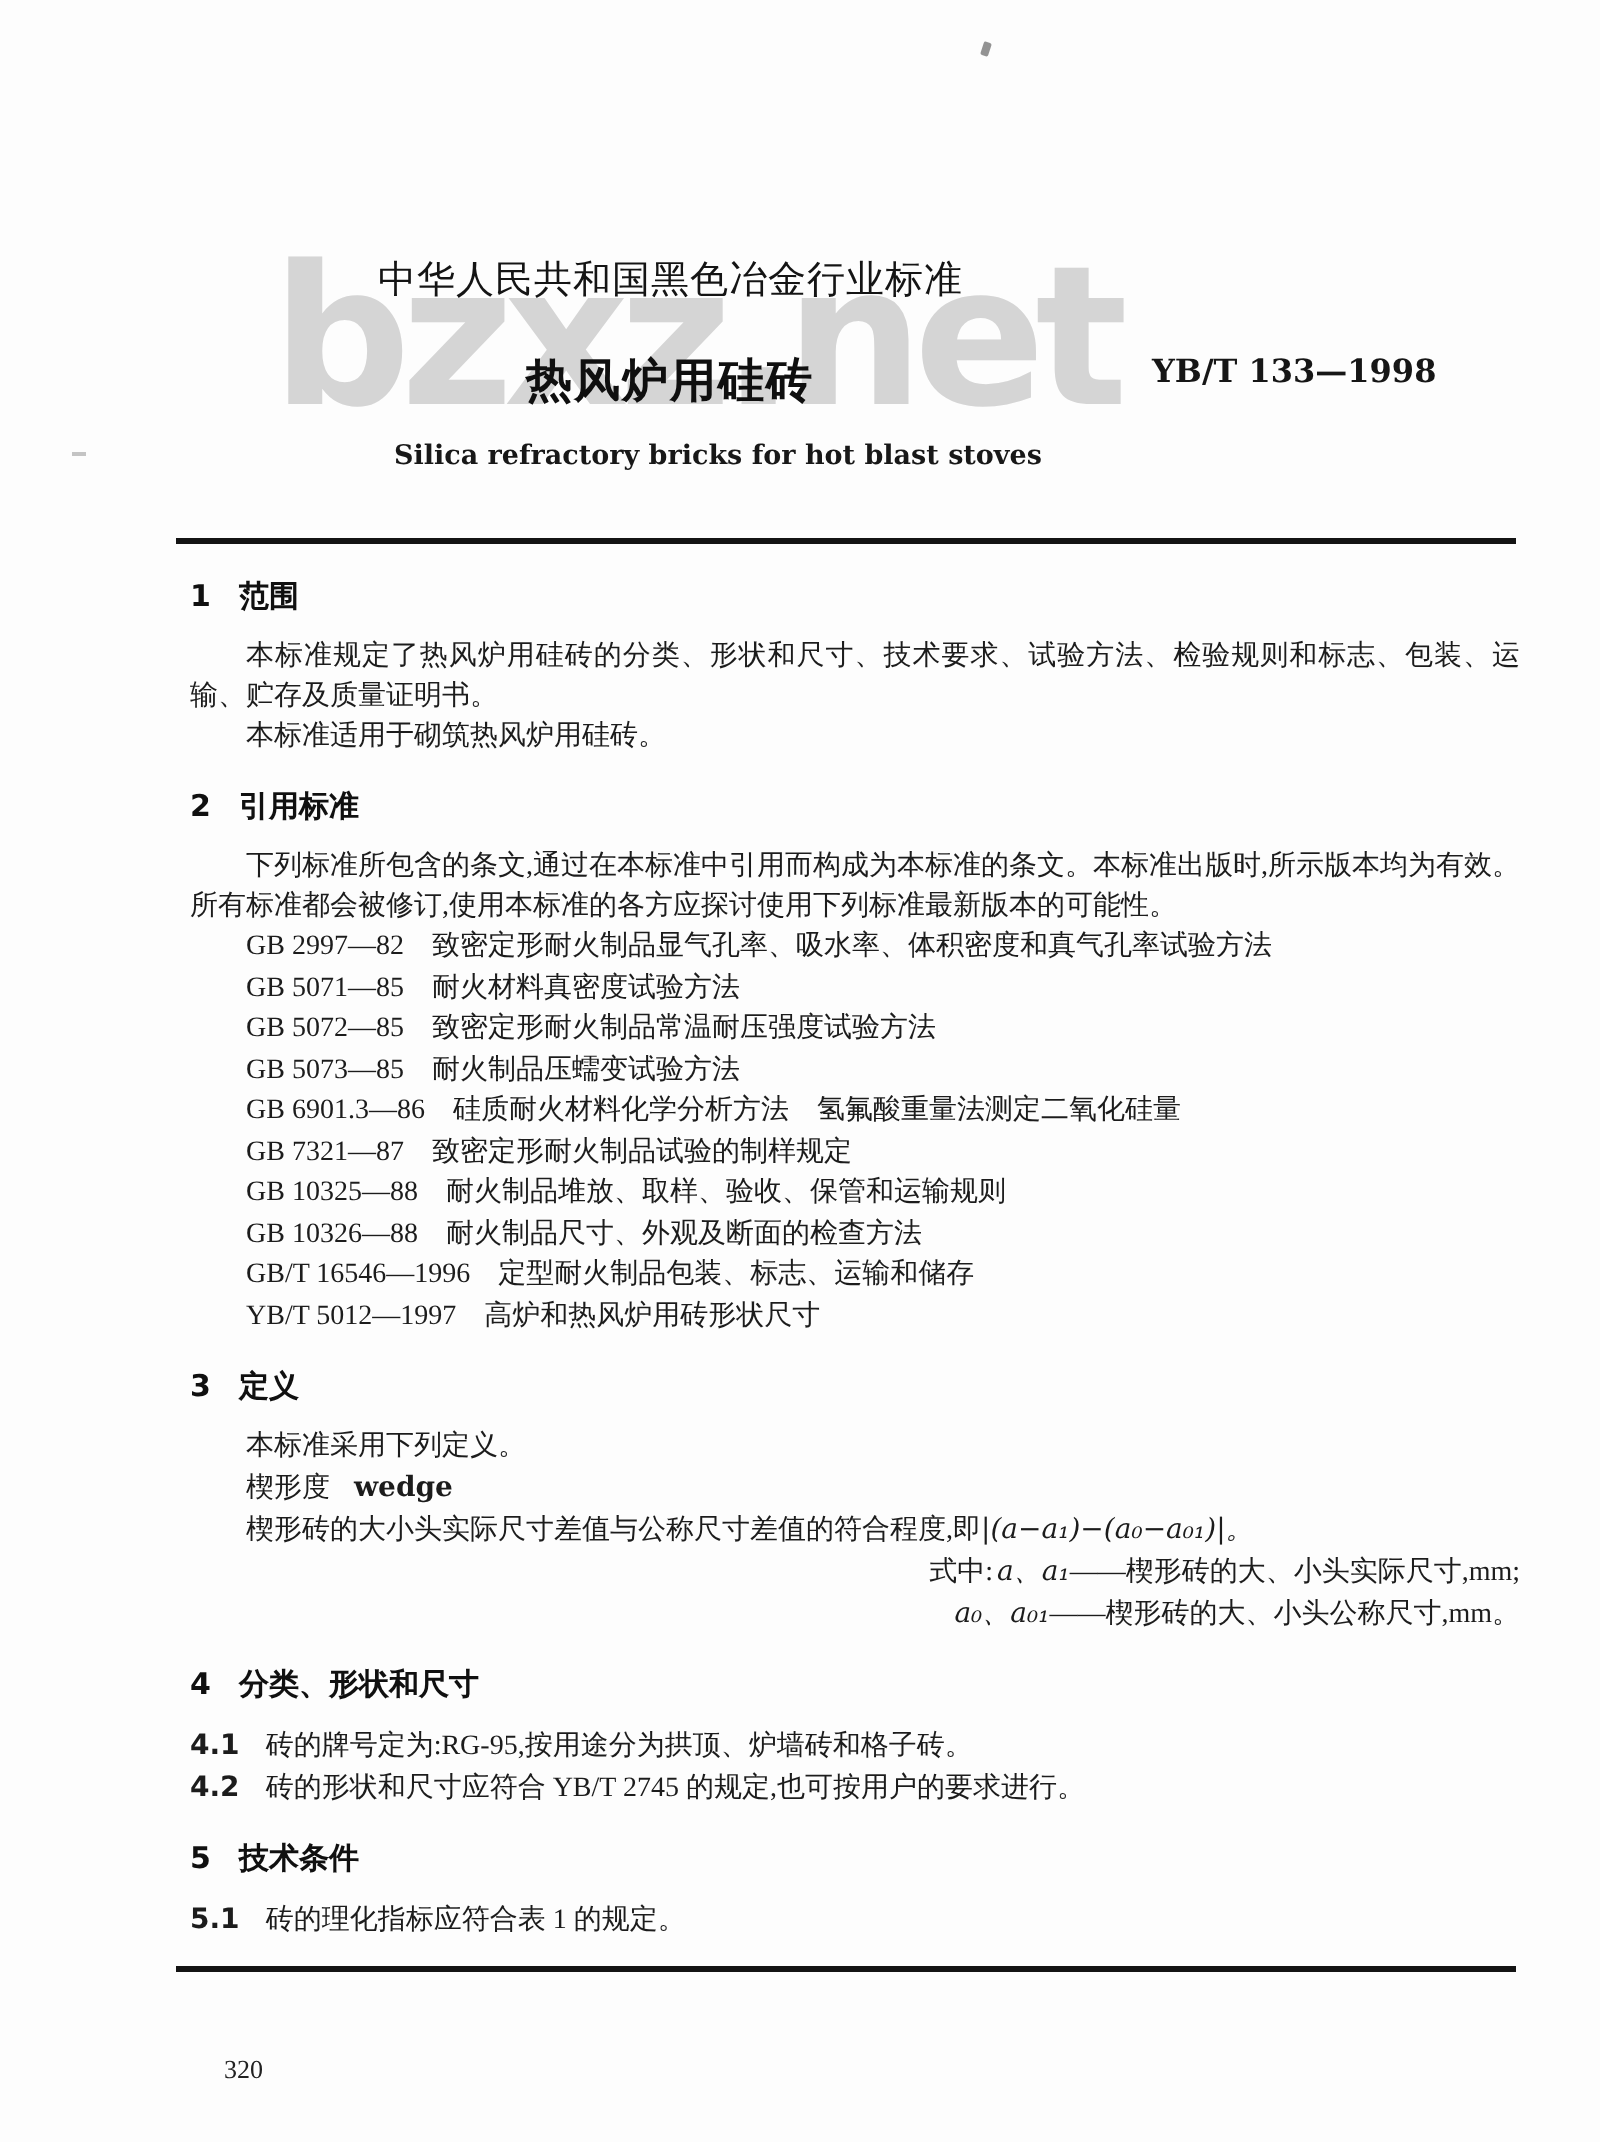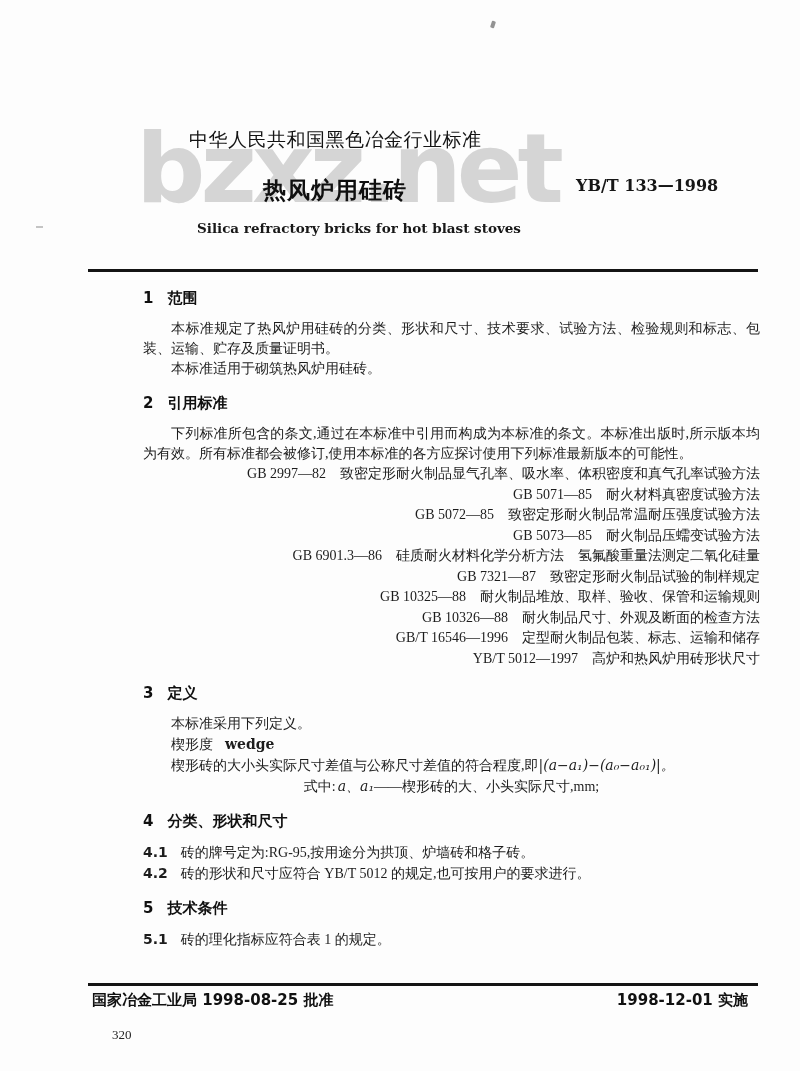--- a/index.html
+++ b/index.html
@@ -38,36 +38,36 @@
   }
   .rule { position:absolute; left:88px; width:670px; height:3px; background:#141414; z-index:1; }
   .rule-top { top:269px; }
   .rule-bottom { top:983px; }
 
   
   .content {
     position:absolute; left:95px; top:289px; width:665px; z-index:1;
     font-size:14px; line-height:20px; text-align:justify;
   }
-  .sec { margin-top:15px;margin-left:48px; }
+  .sec { margin-top:15px; }
   .sec:first-child { margin-top:0; }
   .sec-h {
     font-family:"DejaVu Sans",sans-serif; font-weight:bold;
     font-size:15px; line-height:19px; margin:0 0 11px 0; color:#101010;
     text-align:left;
   }
   .h-num { margin-right:14px; }
   .body-p { margin:0; }
   .indent { text-indent:2em; }
   .refs { margin-left:28px; }
-  .ref-line { line-height:20.5px; text-align:right; white-space:nowrap; }
+  .ref-line { line-height:20.5px; text-align:left; white-space:nowrap; }
   .ref-code { margin-right:14px; }
   .term-en { margin-left:12px; font-family:"DejaVu Serif",serif; font-weight:bold; }
   .formula { font-style:italic; font-family:"DejaVu Serif",serif; }
-  .note { text-align:center; }
+  .note { text-align:right; }
   .note-lead { margin-right:2px; }
   .note-2 { padding-left:26px; }
   .clause { line-height:21px; text-align:left; }
   .cl-num {
     font-family:"DejaVu Sans",sans-serif; font-weight:bold; margin-right:13px;
   }
 
   
   .footer {
     position:absolute; left:92px; top:991px; width:656px; z-index:1;
@@ -166,45 +166,44 @@
       <p class="body-p indent">本标准采用下列定义。</p>
       <p class="body-p indent">
         <span>楔形度</span><span class="term-en">wedge</span>
       </p>
       <p class="body-p indent">
         <span>楔形砖的大小头实际尺寸差值与公称尺寸差值的符合程度,即</span><span class="formula">|(a−a₁)−(a₀−a₀₁)|。</span>
       </p>
       <p class="body-p note">
         <span class="note-lead">式中:</span><span class="formula">a、a₁</span><span>——楔形砖的大、小头实际尺寸,mm;</span>
       </p>
+      <p class="body-p note note-2">
+        <span class="formula">a₀、a₀₁</span><span>——楔形砖的大、小头公称尺寸,mm。</span>
+      </p>
     </div>
 
     <div class="sec">
       <h2 class="sec-h">
         <span class="h-num">4</span><span>分类、形状和尺寸</span>
       </h2>
       <p class="body-p clause">
         <span class="cl-num">4.1</span><span>砖的牌号定为:RG-95,按用途分为拱顶、炉墙砖和格子砖。</span>
       </p>
       <p class="body-p clause">
-        <span class="cl-num">4.2</span><span>砖的形状和尺寸应符合 YB/T 5012 的规定,也可按用户的要求进行。</span>
+        <span class="cl-num">4.2</span><span>砖的形状和尺寸应符合 YB/T 2745 的规定,也可按用户的要求进行。</span>
       </p>
     </div>
 
     <div class="sec">
       <h2 class="sec-h">
         <span class="h-num">5</span><span>技术条件</span>
       </h2>
       <p class="body-p clause">
         <span class="cl-num">5.1</span><span>砖的理化指标应符合表 1 的规定。</span>
       </p>
     </div>
 
   </div>
 
   <div class="rule rule-bottom"></div>
-  <div class="footer">
-    <span>国家冶金工业局 1998-08-25 批准</span>
-    <span>1998-12-01 实施</span>
-  </div>
   <div class="page-number">320</div>
 
 </div>
 
 </body></html>

